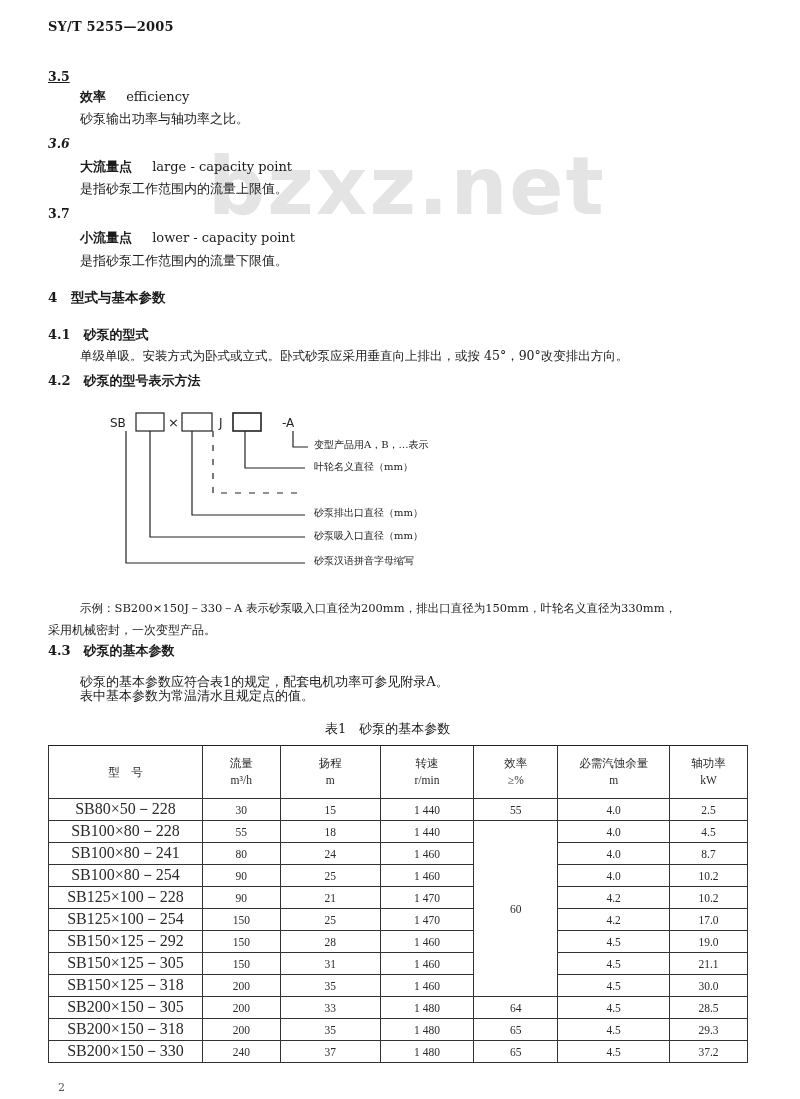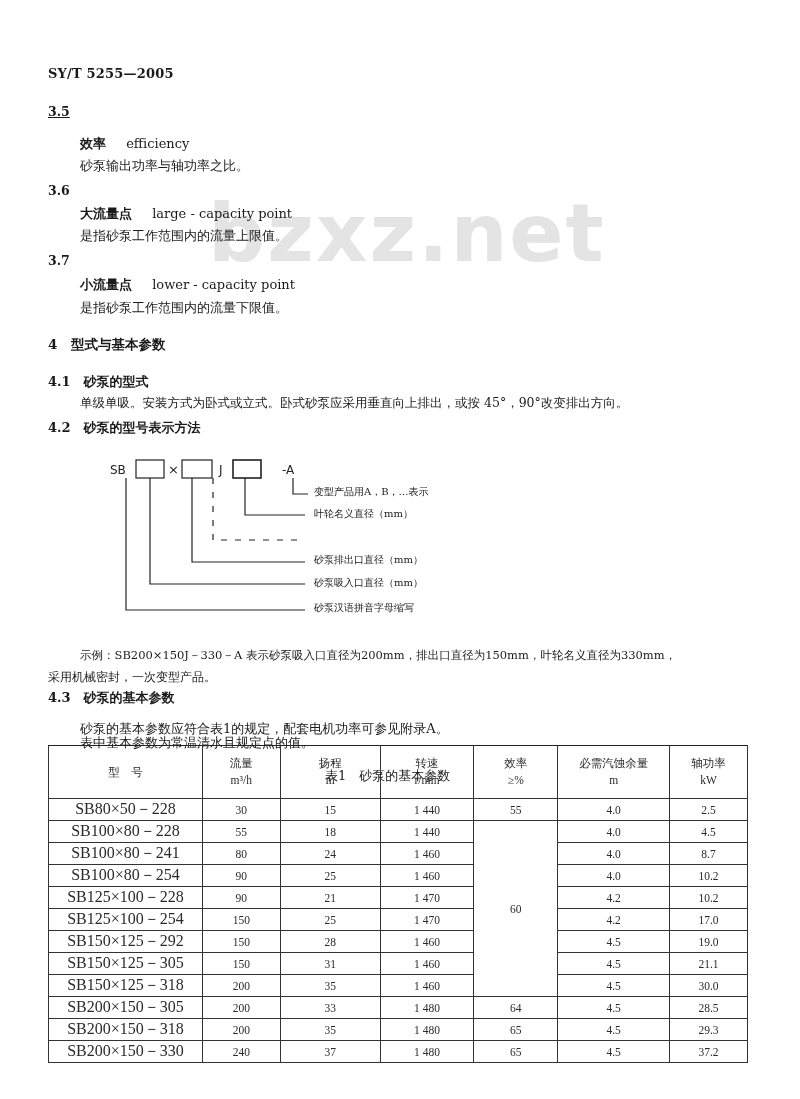--- a/index.html
+++ b/index.html
@@ -1,21 +1,21 @@
 <!DOCTYPE html>
 <html><head>
 <meta charset="utf-8">
 <style>
   html, body { margin: 0; padding: 0; background: #ffffff; }
   body {
     width: 800px; height: 1099px; position: relative; overflow: hidden;
     font-family: "DejaVu Serif", "Liberation Serif", serif;
     color: #1a1a1a; font-size: 13px;
   }
-  .abs { position: absolute; white-space: nowrap; margin-top: 47px; }
+  .abs { position: absolute; white-space: nowrap; }
   .std-code { left: 48px; top: 19px; font-weight: bold; font-size: 13px; letter-spacing: 0.2px; }
   .clause-num { font-weight: bold; font-size: 12.5px; }
   .term-line { font-size: 13px; }
   .term-cn { font-weight: bold; margin-right: 16px; }
   .watermark {
     left: 208px; top: 140px; font-family: "DejaVu Sans", "Liberation Sans", sans-serif;
     font-weight: bold; font-size: 80px; color: #e4e4e4; letter-spacing: 2px; z-index: 0;
   }
   .text { z-index: 1; }
   .h4 { font-weight: bold; font-size: 13.5px; }
@@ -42,28 +42,28 @@
   table.params td.eff { vertical-align: middle; }
   .page-num { left: 58px; top: 1081px; font-size: 11px; color: #555; }
 </style>
 </head>
 <body>
 
 <div class="abs std-code text">SY/T 5255—2005</div>
 
 <div class="abs watermark">bzxz.net</div>
 
-<div class="abs clause-num text" style="left:48px; top:57px;text-decoration:underline;">3.5</div>
+<div class="abs clause-num text" style="left:48px; top:69px;text-decoration:underline;">3.5</div>
 <div class="abs term-line text" style="left:80px; top:88px;">
   <span class="term-cn">效率</span>
   <span>efficiency</span>
 </div>
 <div class="abs text" style="left:80px; top:110px;">砂泵输出功率与轴功率之比。</div>
 
-<div class="abs clause-num text" style="left:48px; top:136px;">3.6</div>
+<div class="abs clause-num text" style="left:48px; top:136px;font-style:italic;">3.6</div>
 <div class="abs term-line text" style="left:80px; top:158px;">
   <span class="term-cn">大流量点</span>
   <span>large - capacity point</span>
 </div>
 <div class="abs text" style="left:80px; top:180px;">是指砂泵工作范围内的流量上限值。</div>
 
 <div class="abs clause-num text" style="left:48px; top:206px;">3.7</div>
 <div class="abs term-line text" style="left:80px; top:229px;">
   <span class="term-cn">小流量点</span>
   <span>lower - capacity point</span>

